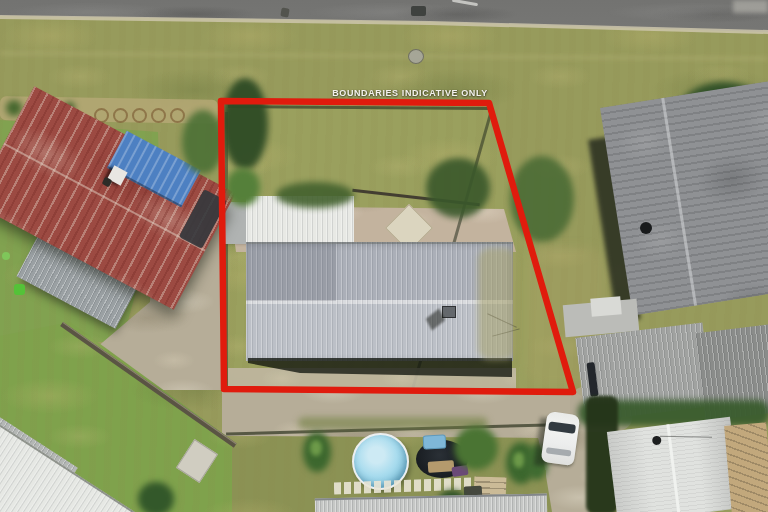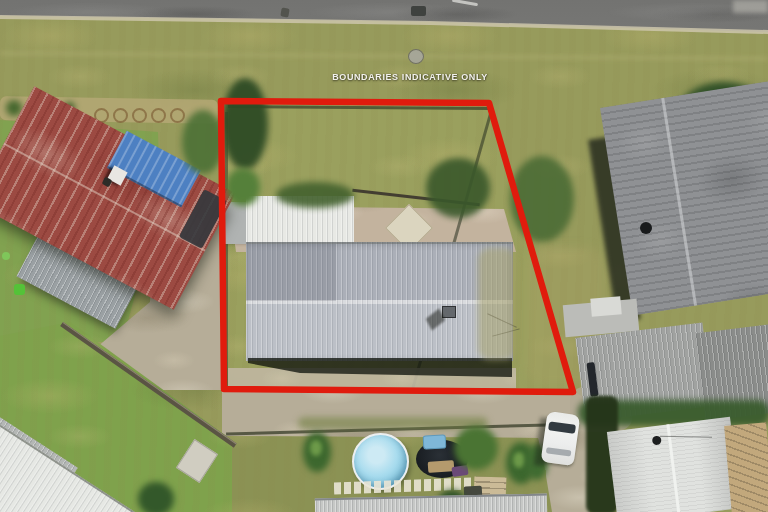--- a/index.html
+++ b/index.html
@@ -171,15 +171,15 @@
   <div class="s" style="left:537px;top:418px;width:11px;height:48px;background:rgba(25,30,22,.45);filter:blur(2px);transform:rotate(8deg);"></div>
   <div class="s" style="left:544px;top:413px;width:33px;height:51px;background:linear-gradient(180deg,#e9eae8 0,var(--car-white,#f4f5f3) 30%,#eceded 60%,#dfe0de 100%);border-radius:8px 8px 7px 7px;transform:rotate(8deg);box-shadow:0 2px 3px rgba(30,35,25,.4);">
     <div class="s" style="left:3px;top:10px;width:27px;height:9px;background:#323a40;border-radius:3px;"></div>
     <div class="s" style="left:4px;top:36px;width:25px;height:6px;background:#9aa0a4;opacity:.85;border-radius:2px;"></div>
   </div>
 
   <svg class="full" width="768" height="512" viewBox="0 0 768 512" style="pointer-events:none;">
     <polygon points="221,101 489,103 573,392 224,389" fill="none" style="stroke:var(--boundary-red,#e01b0d);" stroke-width="6.5" stroke-linejoin="round"></polygon>
   </svg>
 
-  <div id="disclaimer" class="s" style="left:328px;top:72px;width:164px;">BOUNDARIES INDICATIVE ONLY</div>
+  <div id="disclaimer" class="s" style="left:328px;top:88px;width:164px;">BOUNDARIES INDICATIVE ONLY</div>
 
 </div>
 
 </body></html>

